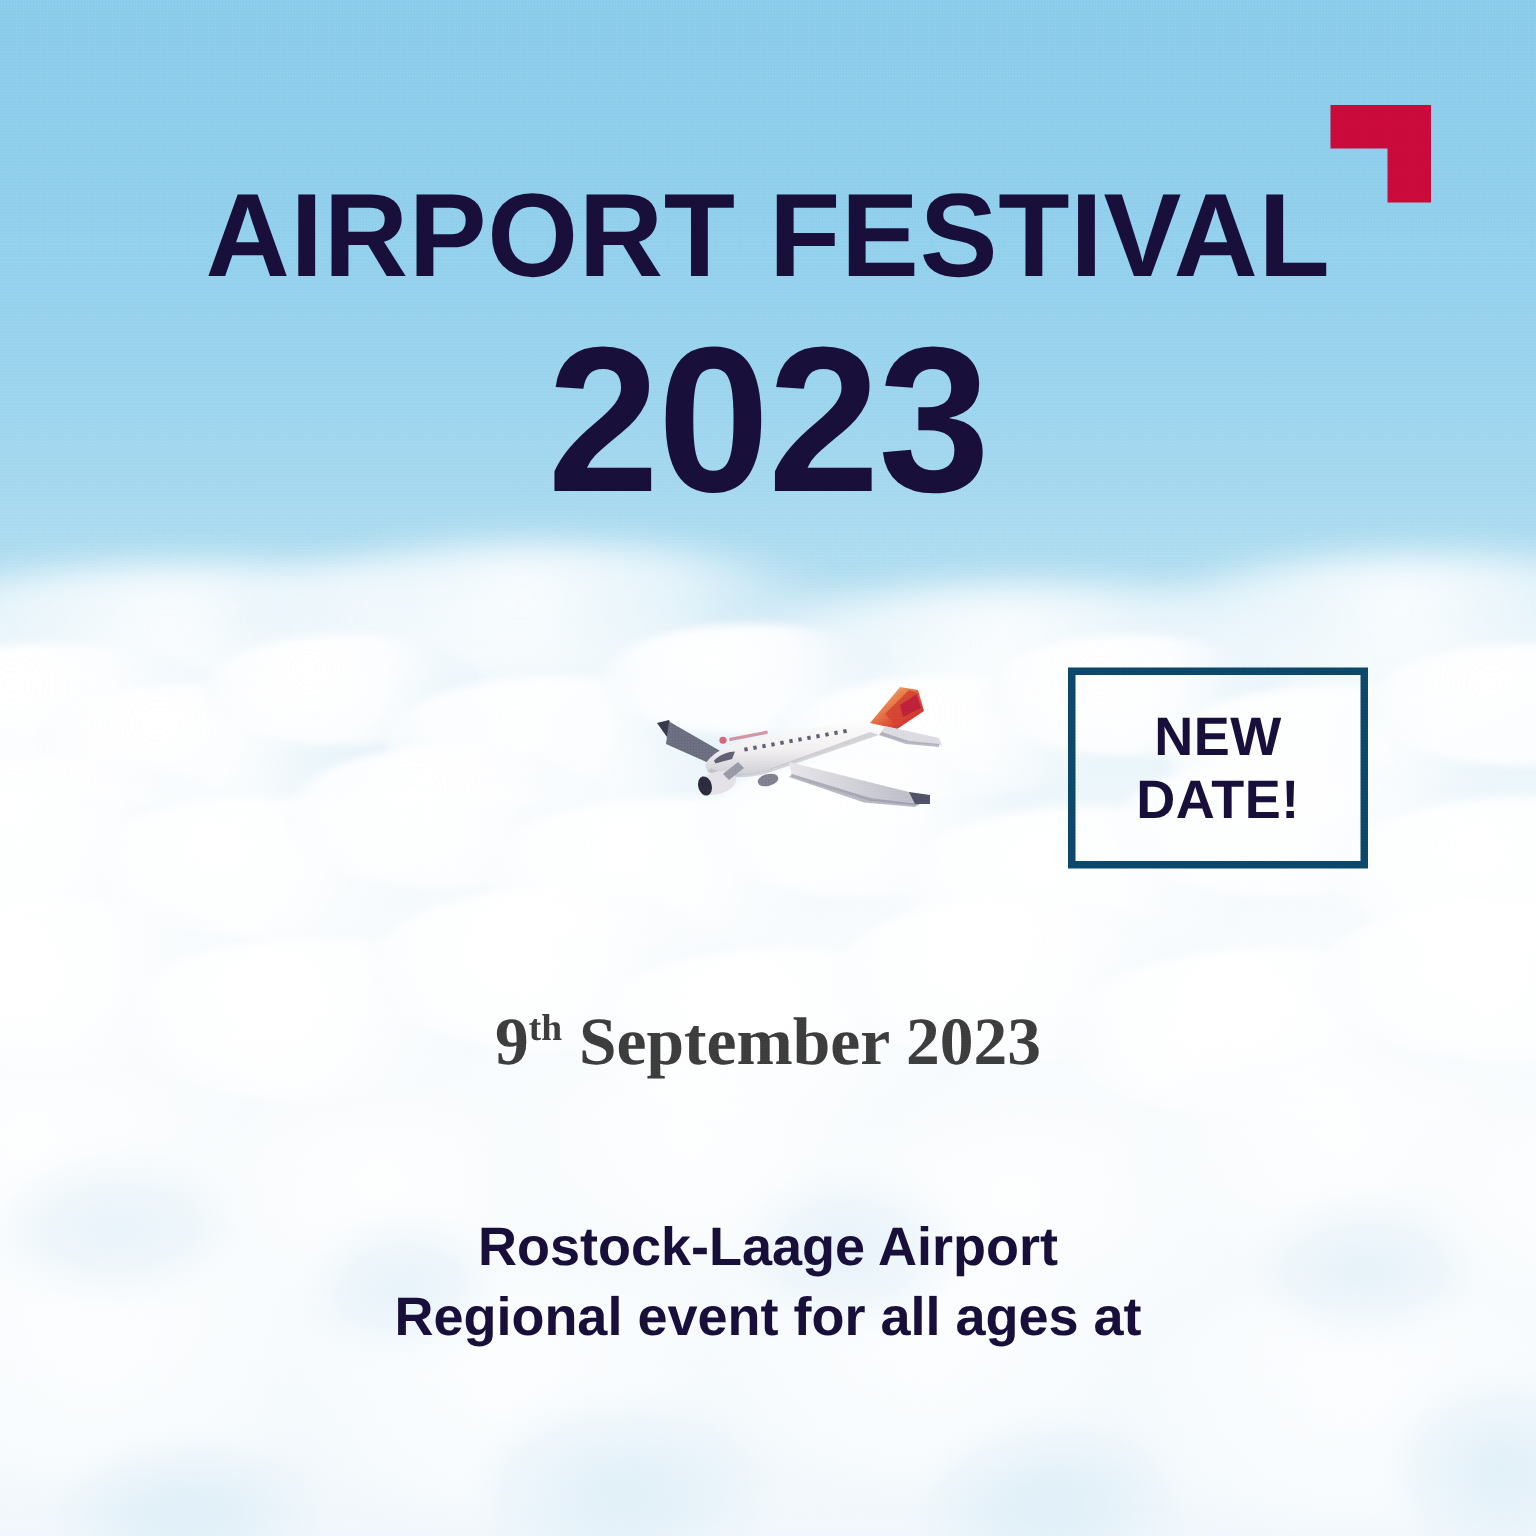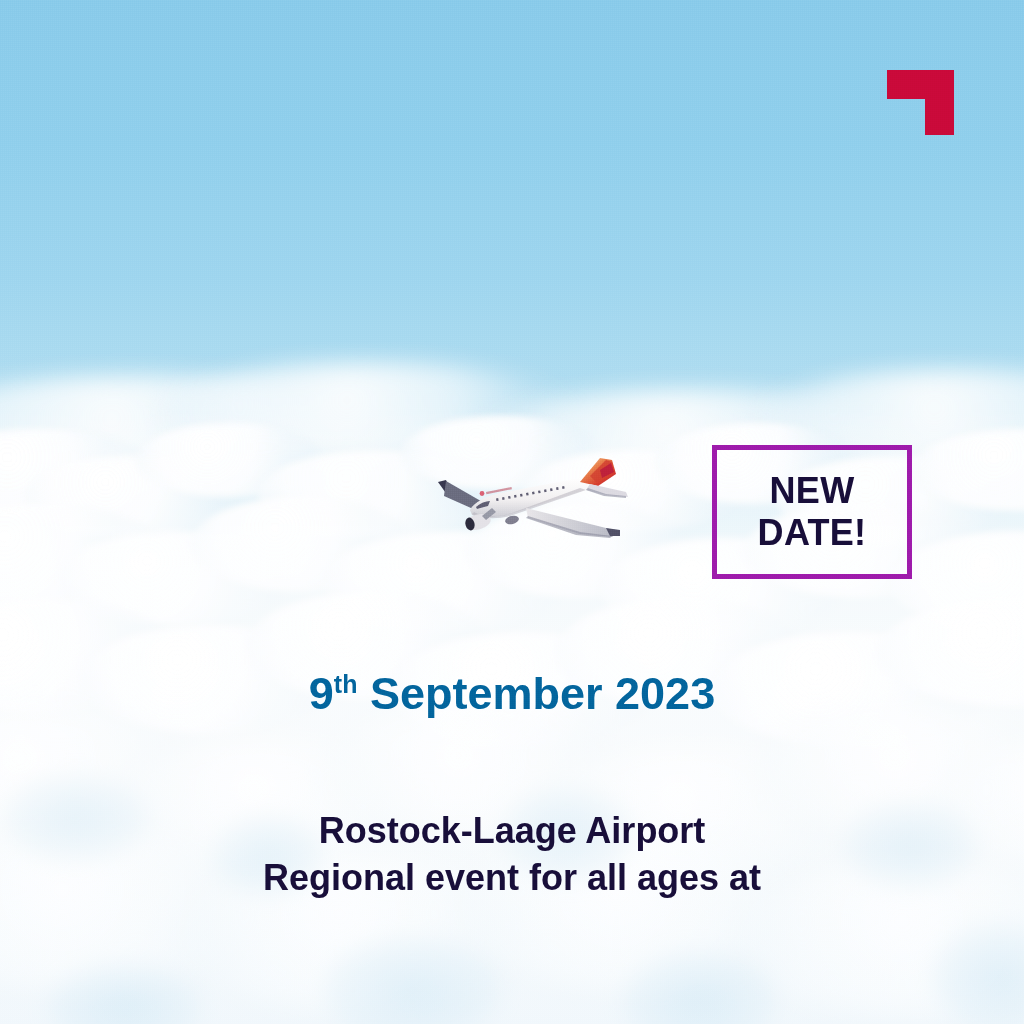--- a/index.html
+++ b/index.html
@@ -155,21 +155,21 @@
     transform: scaleX(0.97);
   }
 
   
   .newdate-box {
     position: absolute;
     left: 712px;
     top: 445px;
     width: 200px;
     height: 134px;
-    border: 5px solid #a21caf;
+    border: 5px solid #0c4a6e;
     display: flex;
     flex-direction: column;
     align-items: center;
     justify-content: center;
     background: transparent;
   }
   .newdate-box .nd-line {
     color: #190f3c;
     font-family: "Liberation Sans", sans-serif;
     font-weight: 700;
@@ -179,22 +179,22 @@
     text-align: center;
     white-space: nowrap;
   }
 
   
   .event-date {
     position: absolute;
     left: 0; right: 0;
     top: 668px;
     text-align: center;
-    color: #0369a1;
-    font-family: Liberation Sans, sans-serif;
+    color: #404040;
+    font-family: Liberation Serif, serif;
     font-weight: 700;
     font-size: 45px;
     letter-spacing: 0px;
     white-space: nowrap;
   }
   .event-date .ord {
     font-size: 25px;
     vertical-align: 16px;
     font-weight: 700;
     letter-spacing: 0;
@@ -361,20 +361,24 @@
       <path d="M160 32 L196 40 L198 45 L176 43 L156 38 Z" fill="#dedce3"></path>
       <path d="M158 36 L176 42 L196 44 L196 46 L174 44 L156 38 Z" fill="#9fa1b0" opacity="0.7"></path>
     </svg>
   </div>
 
   <div class="corner-flag">
     <div class="bar-h"></div>
     <div class="bar-v"></div>
   </div>
 
+  <div class="headline">
+    <span class="line1">AIRPORT FESTIVAL</span>
+    <span class="line2">2023</span>
+  </div>
 
   <div class="newdate-box">
     <span class="nd-line">NEW</span>
     <span class="nd-line">DATE!</span>
   </div>
 
   <div class="event-date"><span>9</span><span class="ord">th</span><span> September 2023</span></div>
 
   <div class="subtitle">
     <span class="sub-line">Rostock-Laage Airport</span>

